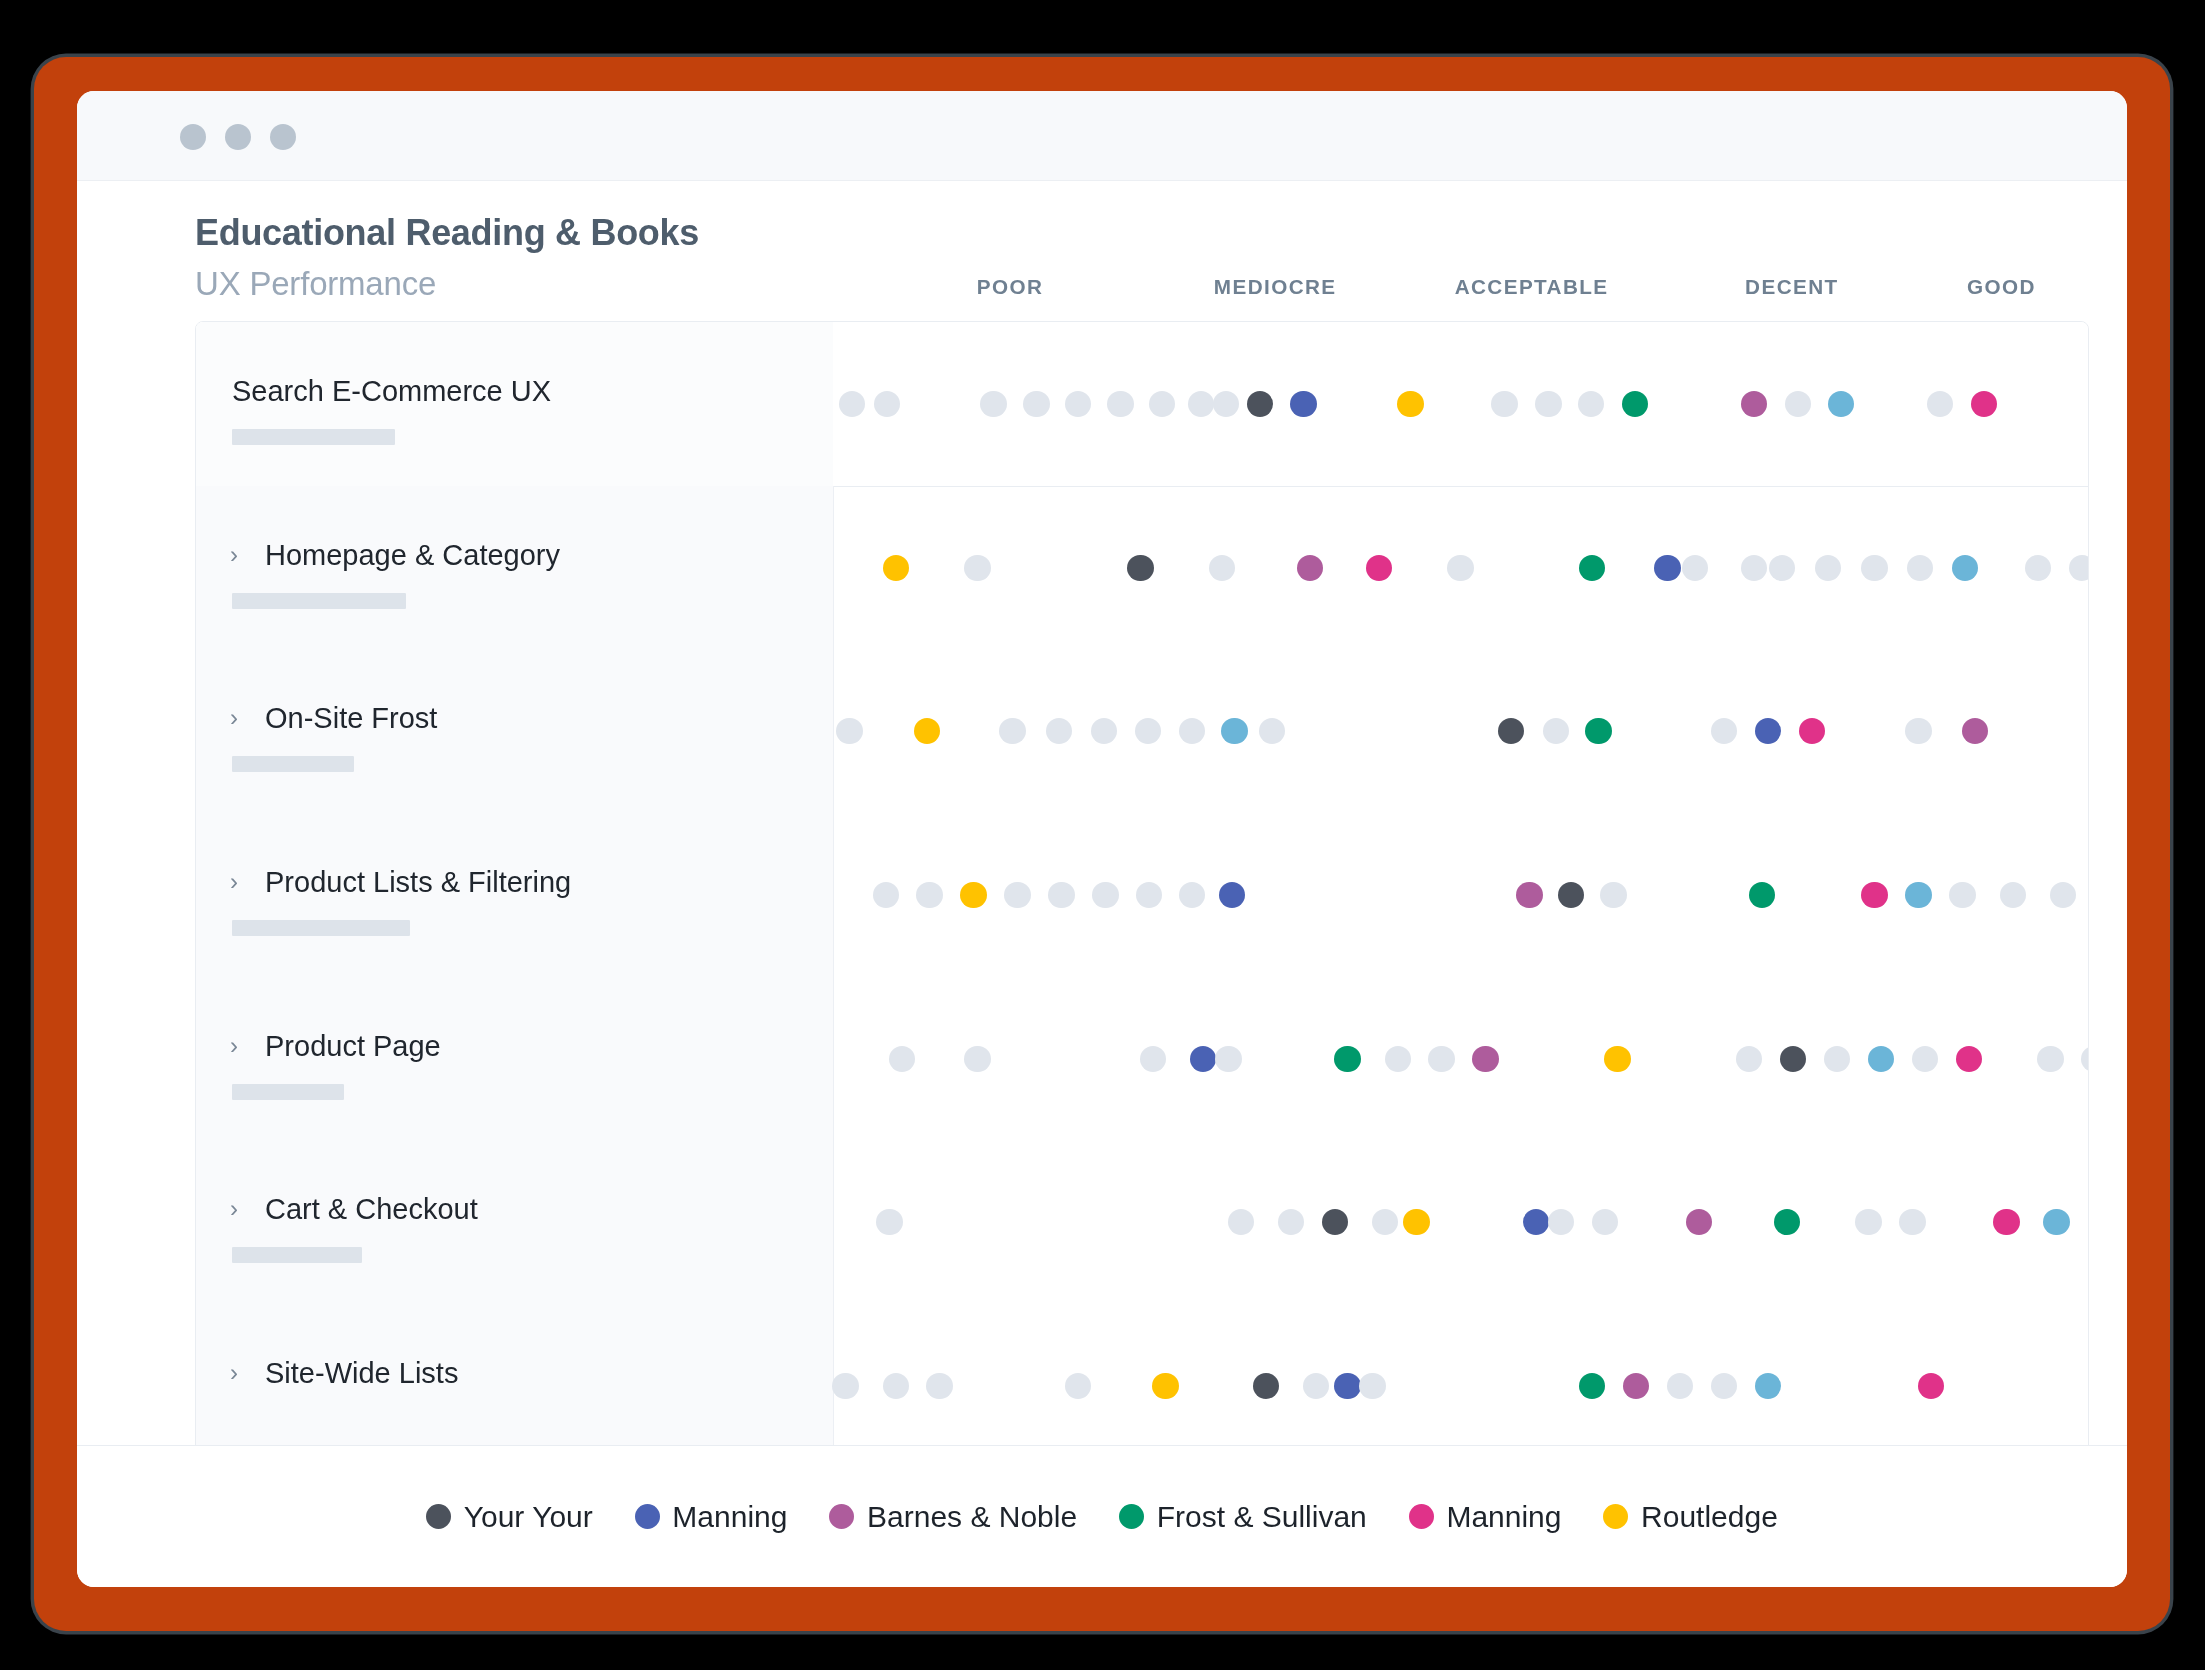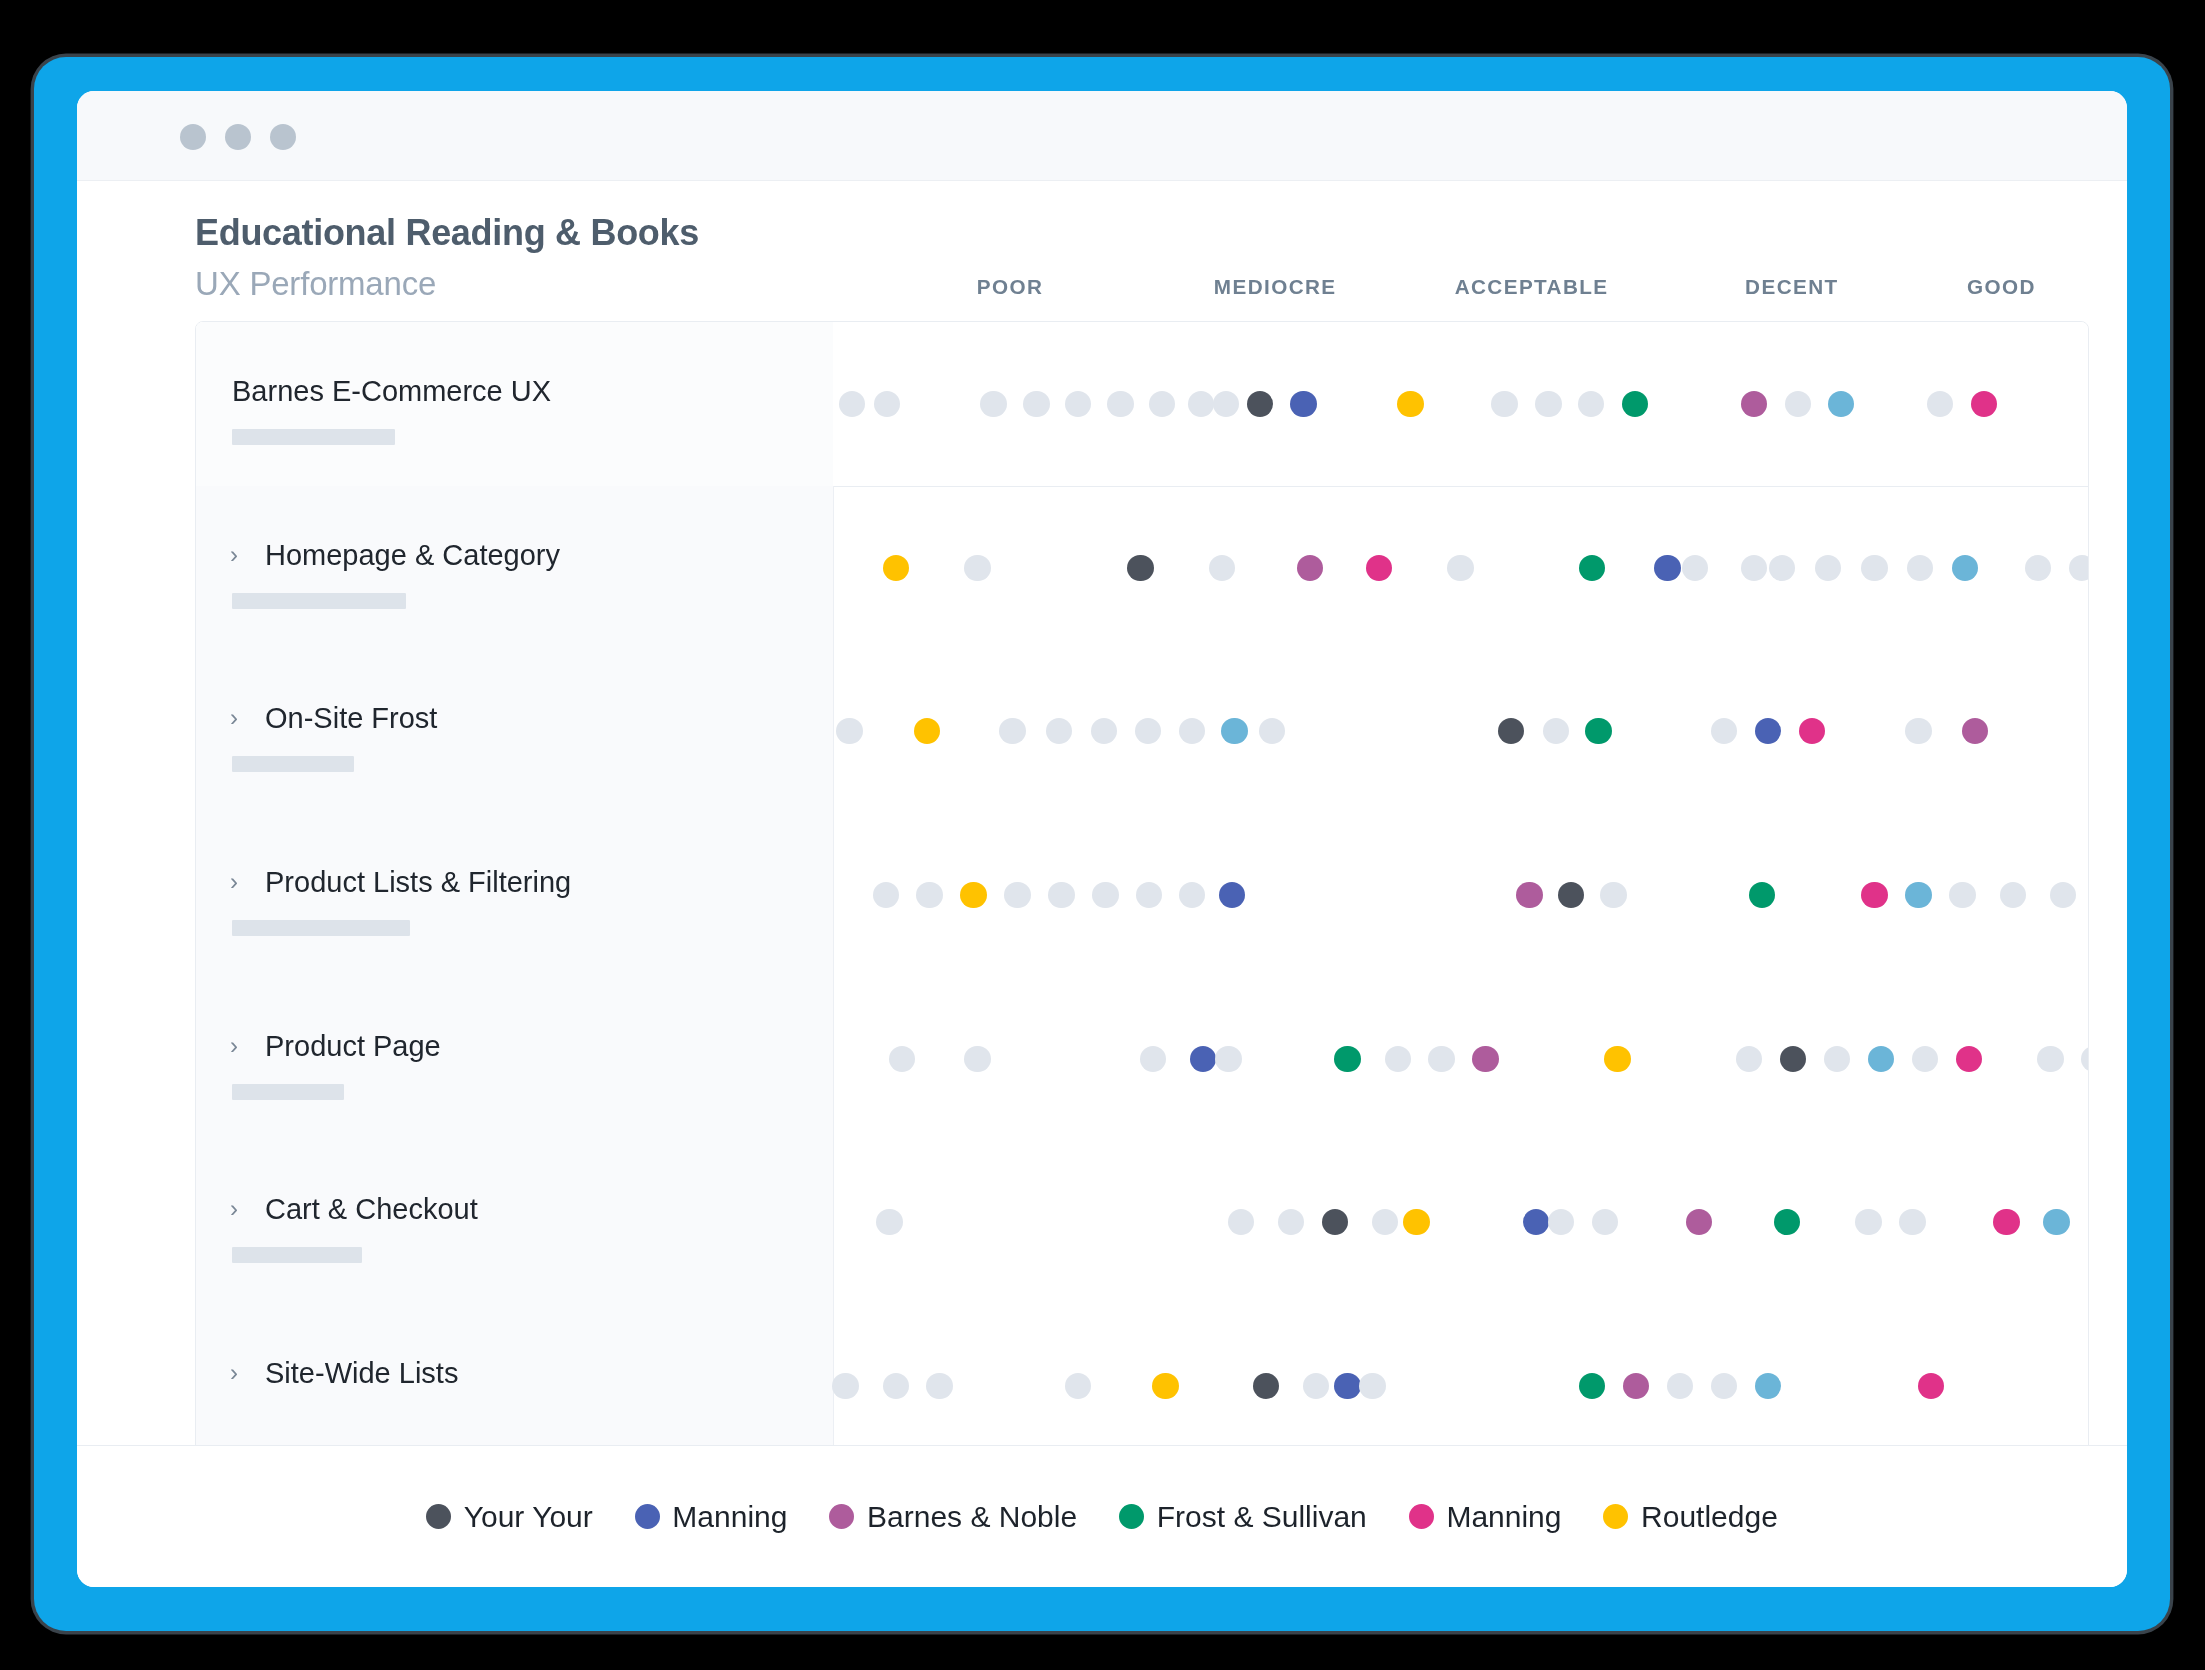--- a/index.html
+++ b/index.html
@@ -14,21 +14,21 @@
     overflow: hidden;
   }
 
   
   #device-frame {
     position: absolute;
     left: 34px;
     top: 57px;
     width: 2136px;
     height: 1574px;
-    background: #0ea5e9;
+    background: #c2410c;
     border-radius: 32px;
     box-shadow: 0 0 0 3.4px #3a434b;
     text-align: right;
   }
   #device-screen {
     position: absolute;
     left: 43px;
     top: 34px;
     width: 2050px;
     height: 1496px;
@@ -236,21 +236,21 @@
           <div class="scale-header" style="left: 36.2%;">MEDIOCRE</div>
           <div class="scale-header" style="left: 56.5%;">ACCEPTABLE</div>
           <div class="scale-header" style="left: 75.8%; padding-left: 33px;">DECENT</div>
           <div class="scale-header" style="left: 93.7%;">GOOD</div>
         </div>
     </div>
 
     <div id="chart-card">
         <div class="chart-row is-summary" style="top: 0px;">
           <div class="row-labelcell">
-            <div class="row-label">Barnes E-Commerce UX</div>
+            <div class="row-label">Search E-Commerce UX</div>
             <div class="row-bar" style="width: 163px;"></div>
           </div>
           <div class="row-plot">
             <div class="dot" style="left: 1.5%; background: rgb(224, 229, 236);"></div>
             <div class="dot" style="left: 4.3%; background: rgb(224, 229, 236);"></div>
             <div class="dot" style="left: 12.8%; background: rgb(224, 229, 236);"></div>
             <div class="dot" style="left: 16.2%; background: rgb(224, 229, 236);"></div>
             <div class="dot" style="left: 19.5%; background: rgb(224, 229, 236);"></div>
             <div class="dot" style="left: 22.9%; background: rgb(224, 229, 236);"></div>
             <div class="dot" style="left: 26.2%; background: rgb(224, 229, 236);"></div>

